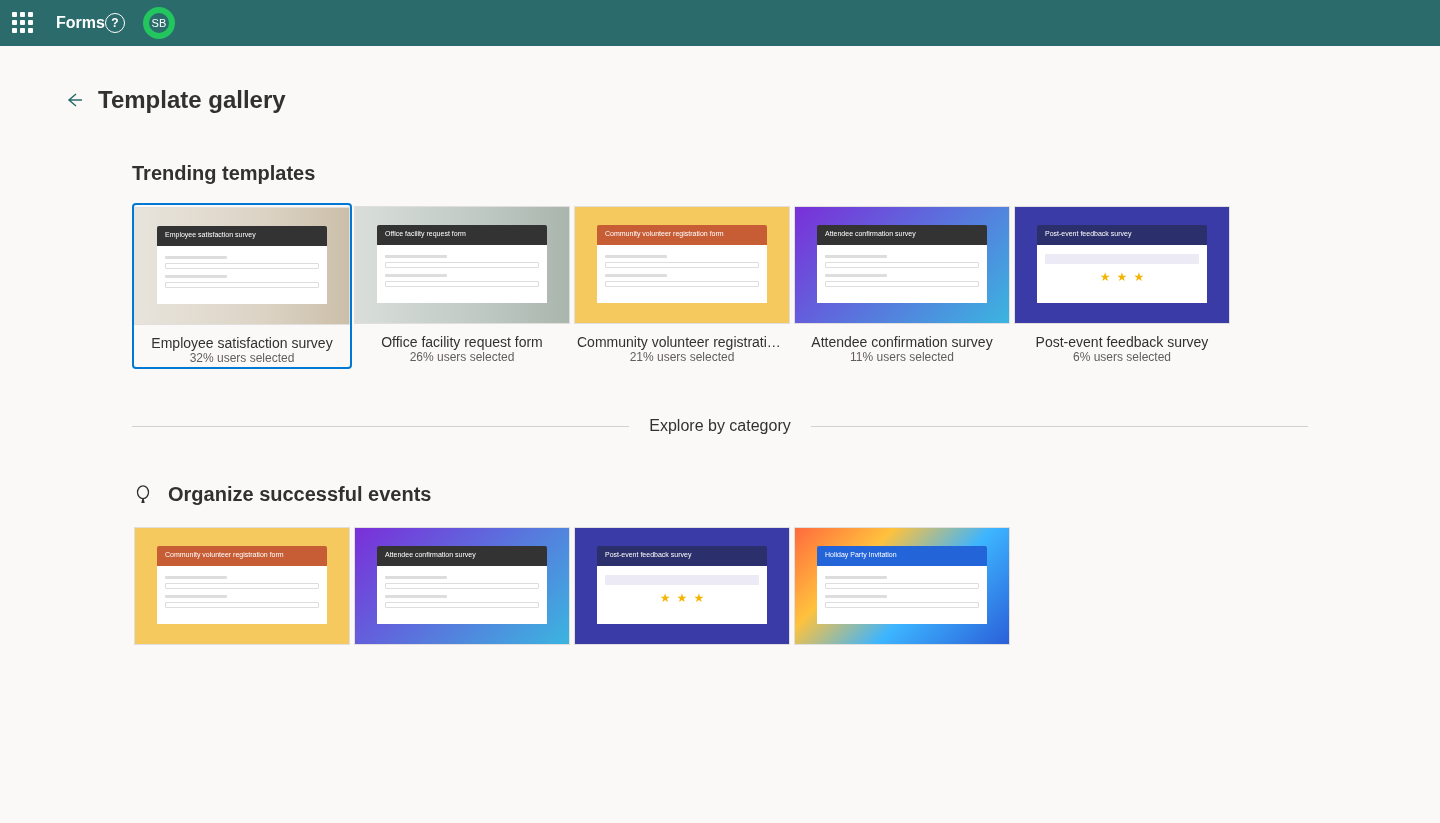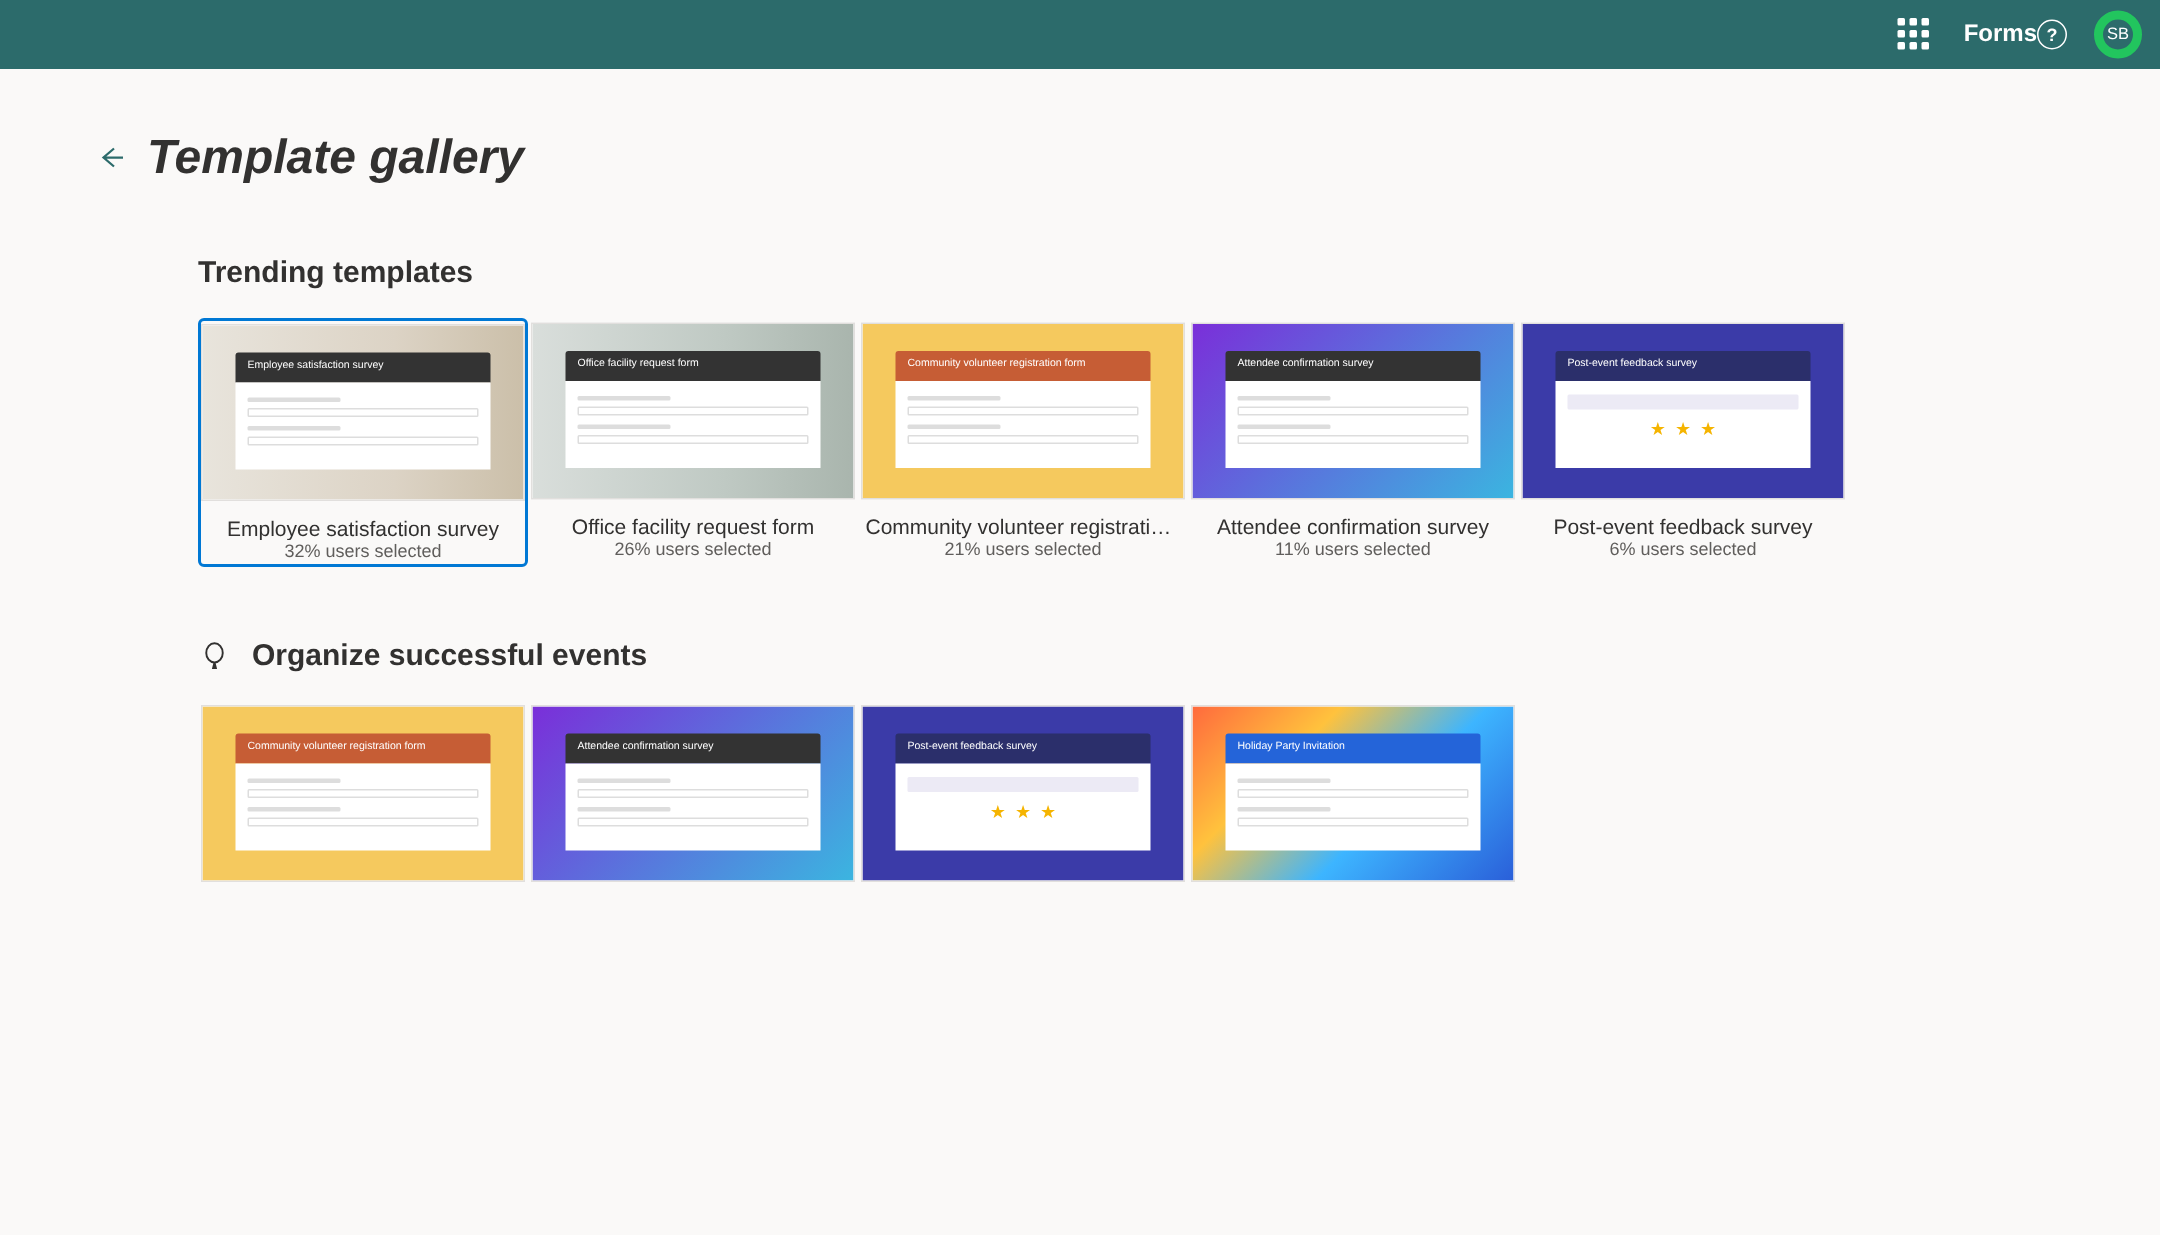--- a/index.html
+++ b/index.html
@@ -1,28 +1,28 @@
 <!DOCTYPE html>
 <html><head>
   <meta charset="utf-8">
   <style>
     * { margin: 0; padding: 0; box-sizing: border-box; }
     body { font-family: 'Segoe UI', -apple-system, sans-serif; background: #faf9f8; color: #323130; width: 1440px; }
-    .header { background: #2c6b6b; height: 46px; display: flex; align-items: center; padding: 0 12px; color: #fff; justify-content: flex-end; }
+    .header { background: #2c6b6b; height: 46px; display: flex; align-items: center; padding: 0 12px; color: #fff; justify-content: flex-start; }
     .header-left { display: flex; align-items: center; }
     .waffle { width: 22px; height: 22px; display: grid; grid-template-columns: repeat(3,5px); grid-template-rows: repeat(3,5px); gap: 3px; cursor: pointer; margin-right: 22px; }
     .waffle span { background: #fff; border-radius: 1px; }
     .brand { font-size: 16px; font-weight: 600; }
     .header-right { display: flex; align-items: center; gap: 18px; }
     .help-icon { width: 20px; height: 20px; border: 1.6px solid #fff; border-radius: 50%; display: flex; align-items: center; justify-content: center; font-size: 12px; font-weight: 600; cursor: pointer; }
     .avatar { width: 32px; height: 32px; border: 6px solid #22c55e; border-radius: 50%; display: flex; align-items: center; justify-content: center; font-size: 11px; cursor: pointer; }
     .page { padding: 40px 64px 40px 64px; }
     .title-row { display: flex; align-items: center; gap: 14px; margin-bottom: 48px; }
     .back-btn { width: 20px; height: 20px; cursor: pointer; }
-    .page-title { font-size: 32px; font-weight: 600; font-style: italic; }
+    .page-title { font-size: 24px; font-weight: 600; }
     .section-title { font-size: 20px; font-weight: 700; margin-bottom: 18px; margin-left: 68px; }
     .templates-grid { display: grid; grid-template-columns: repeat(5, 220px); gap: 0; margin-left: 68px; margin-bottom: 48px; }
     .template-card { width: 220px; cursor: pointer; border: 1px solid transparent; border-radius: 4px; padding: 2px 0; }
     .template-card.selected { border: 2px solid #0078d4; }
     .thumbnail { width: 216px; height: 118px; margin: 0 auto; border: 1px solid #e1dfdd; background: #fff; position: relative; overflow: hidden; }
     .thumb-bg { position: absolute; inset: 0; }
     .thumb-content { position: absolute; top: 18px; left: 22px; right: 22px; }
     .thumb-header { background: #333; color: #fff; font-size: 7px; padding: 5px 8px 8px 8px; border-radius: 2px 2px 0 0; }
     .thumb-header.orange { background: #c65d35; }
     .thumb-header.darkblue { background: #2b2f6b; }
@@ -154,20 +154,25 @@
                 <span class="star">★</span>
               </div>
             </div>
           </div>
         </div>
         <div class="card-name">Post-event feedback survey</div>
         <div class="card-stats">6% users selected</div>
       </div>
     </div>
 
+  <div class="divider-row">
+    <div class="divider-line"></div>
+    <div class="divider-text">Explore by category</div>
+    <div class="divider-line"></div>
+  </div>
 
   <div class="category-header">
     <svg class="category-icon" viewBox="0 0 24 24" fill="none" stroke="#323130" stroke-width="1.4">
         <ellipse cx="12" cy="9" rx="6" ry="7"></ellipse>
         <path d="M12 16 L11 20 L13 20 Z"></path>
       </svg>
     <div class="category-title">Organize successful events</div>
   </div>
 
   <div class="templates-grid" id="category1-grid">

